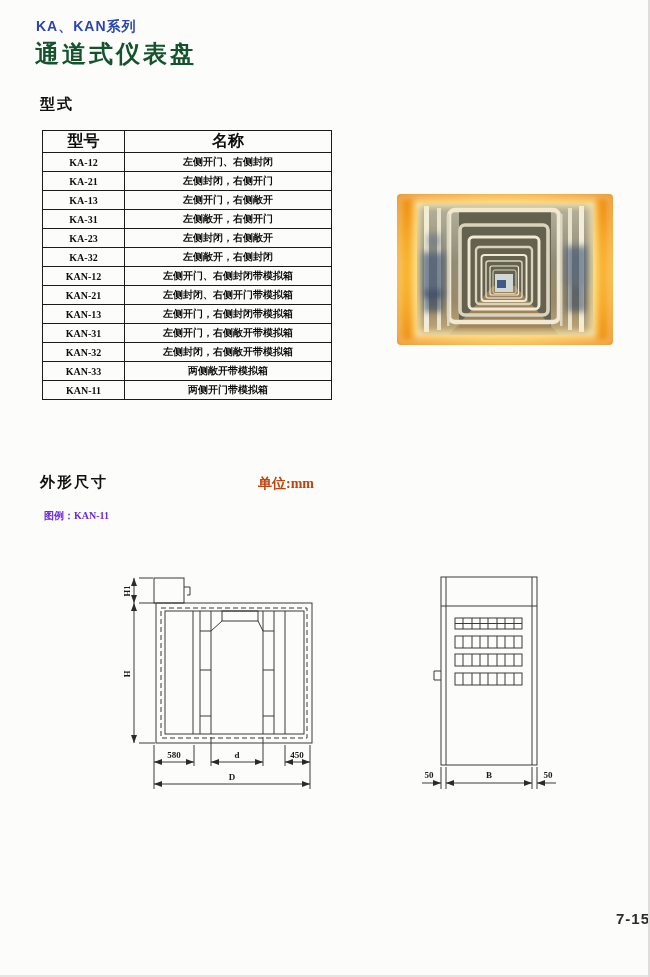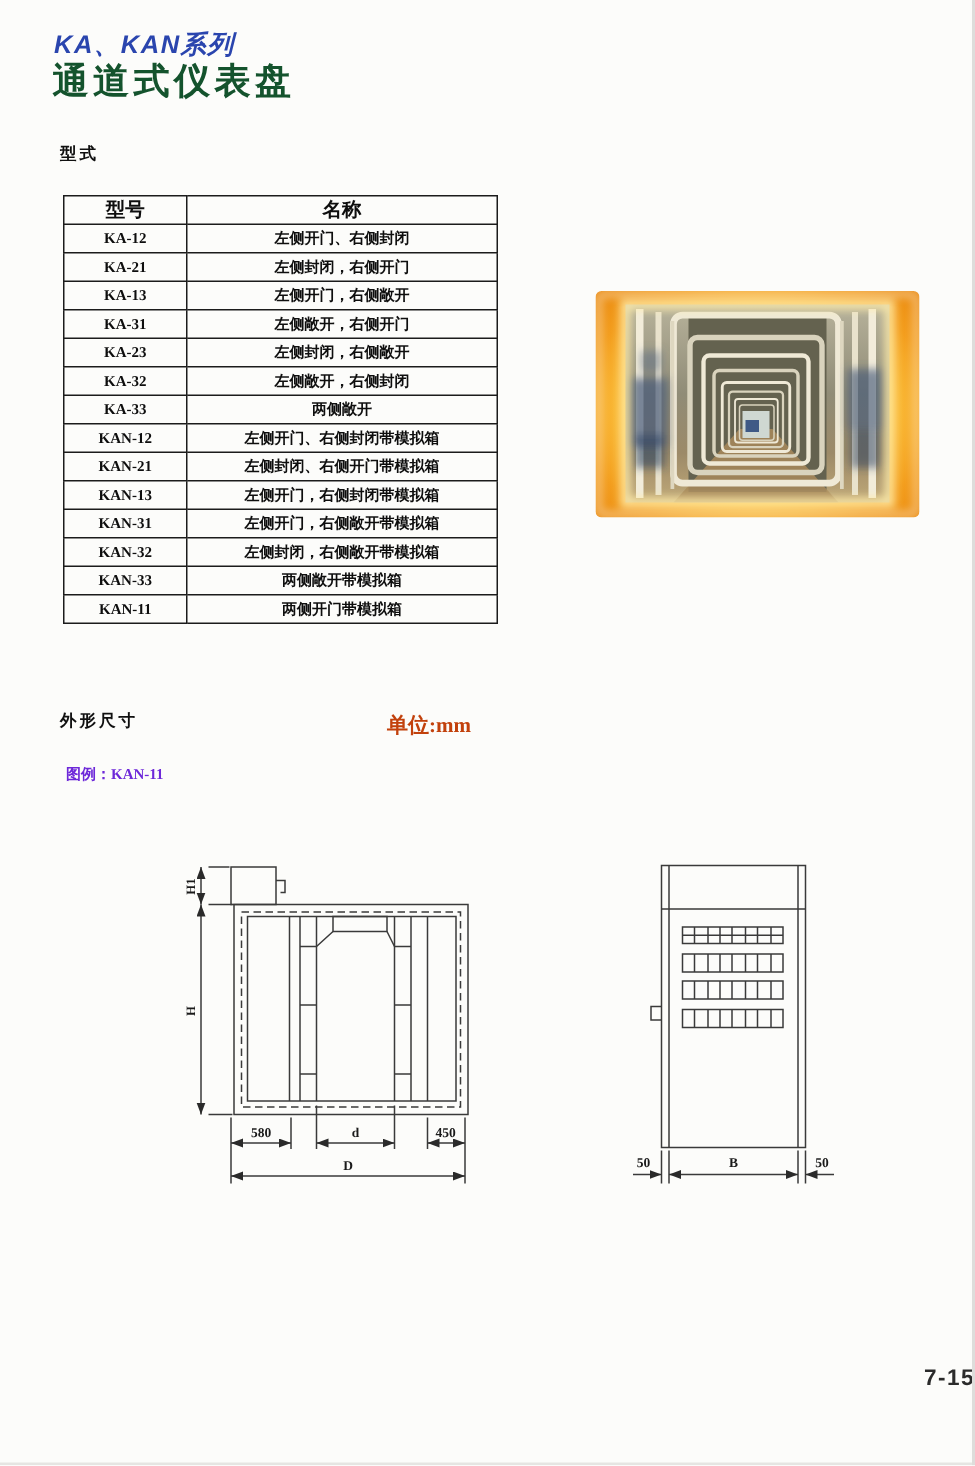--- a/index.html
+++ b/index.html
@@ -9,29 +9,29 @@
   }
   .page::after{
     content:"";position:absolute;right:0;top:0;width:2px;height:100%;
     background:#dedddb;pointer-events:none;
   }
   .page::before{
     content:"";position:absolute;left:0;bottom:0;width:100%;height:2px;
     background:#e6e5e2;pointer-events:none;
   }
   .series-title{
-    position:absolute;left:36px;top:18px;font-size:17px;font-weight:bold;
-    color:#2a45ae;letter-spacing:1px;white-space:nowrap;font-style:italic;
+    position:absolute;left:36px;top:18px;font-size:14px;font-weight:bold;
+    color:#2a45ae;letter-spacing:1px;white-space:nowrap;
   }
   .product-title{
     position:absolute;left:35px;top:38px;font-size:24px;font-weight:bold;
     color:#14532d;letter-spacing:3px;white-space:nowrap;
   }
   .section-heading{
-    position:absolute;font-size:11px;font-weight:bold;color:#101010;
+    position:absolute;font-size:15px;font-weight:bold;color:#101010;
     letter-spacing:2px;white-space:nowrap;
   }
   .heading-type{left:40px;top:95px;}
   .heading-dims{left:40px;top:473px;}
   .unit-label{
     position:absolute;left:258px;top:475px;font-size:14px;font-weight:bold;
     color:#c2410c;font-family:"Liberation Serif","DejaVu Serif",serif;white-space:nowrap;
   }
   .legend-label{
     position:absolute;left:44px;top:509px;font-size:10px;font-weight:bold;
@@ -39,21 +39,21 @@
   }
   table.model{
     position:absolute;left:42px;top:130px;border-collapse:collapse;
     font-family:"Liberation Serif","DejaVu Serif",serif;table-layout:fixed;
   }
   table.model th,table.model td{
     border:1px solid #1b1b1b;text-align:center;vertical-align:middle;
     font-weight:bold;font-size:10px;color:#0e0e0e;padding:0;height:18px;
     overflow:hidden;white-space:nowrap;
   }
-  table.model th{font-size:13px;}
+  table.model th{font-size:16px;}
   .photo{
     position:absolute;left:397px;top:194px;width:216px;height:151px;
   }
   .drawings{
     position:absolute;left:95px;top:556px;width:480px;height:244px;
   }
   .drawings svg text{
     font-family:"Liberation Serif","DejaVu Serif",serif;
     font-weight:bold;font-size:9px;fill:#1a1a1a;
   }
@@ -101,24 +101,20 @@
           <td>KA-31</td>
           <td>左侧敞开，右侧开门</td>
         </tr>
       <tr>
           <td>KA-23</td>
           <td>左侧封闭，右侧敞开</td>
         </tr>
       <tr>
           <td>KA-32</td>
           <td>左侧敞开，右侧封闭</td>
-        </tr>
-      <tr>
-          <td>KA-33</td>
-          <td>两侧敞开</td>
         </tr>
       <tr>
           <td>KAN-12</td>
           <td>左侧开门、右侧封闭带模拟箱</td>
         </tr>
       <tr>
           <td>KAN-21</td>
           <td>左侧封闭、右侧开门带模拟箱</td>
         </tr>
       <tr>

